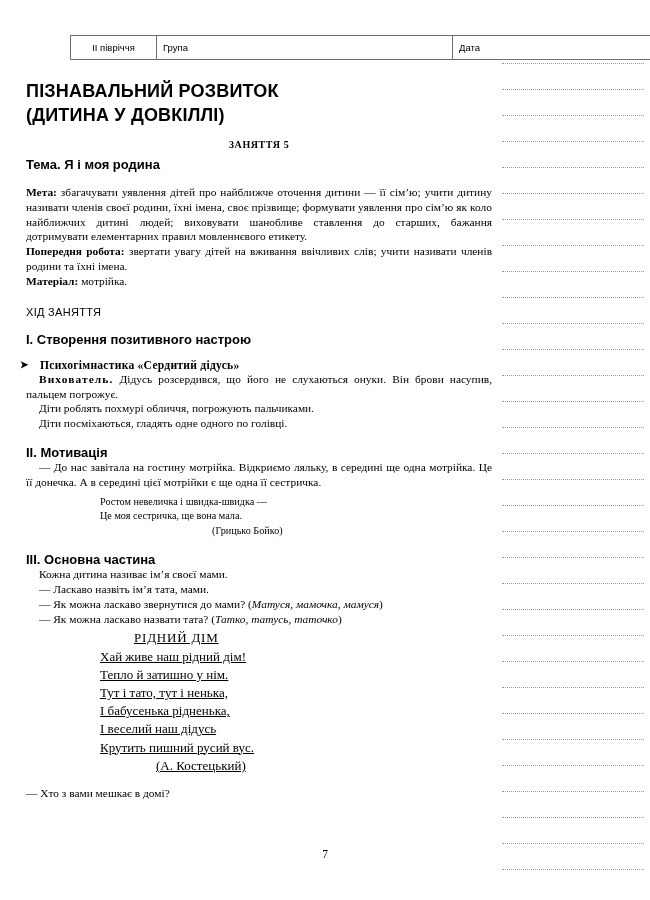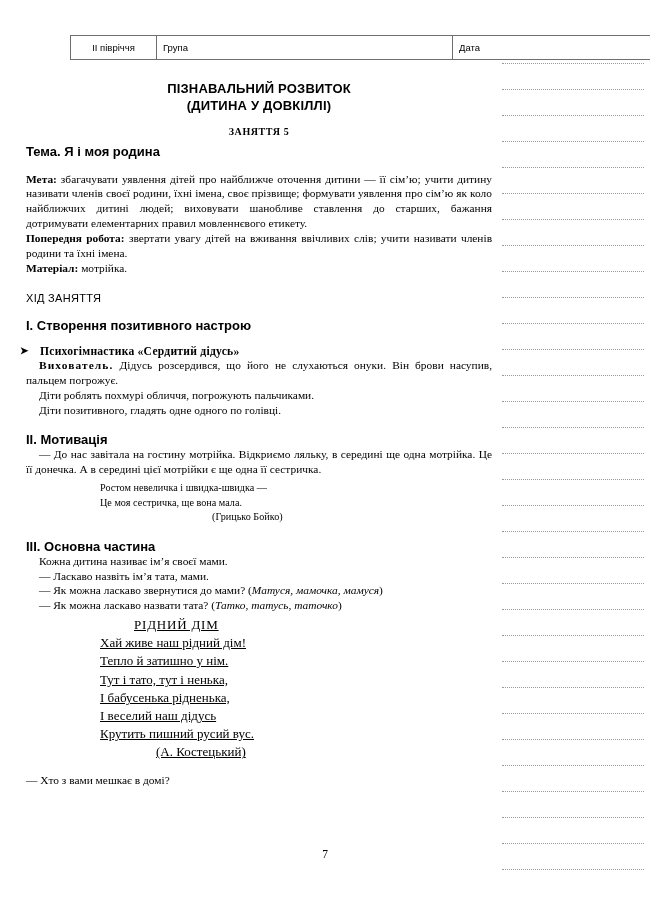--- a/index.html
+++ b/index.html
@@ -72,22 +72,21 @@
   .content {
     position: absolute;
     left: 26px;
     top: 80px;
     width: 466px;
   }
 
   .title-main {
     font-family: "Liberation Sans", "DejaVu Sans", sans-serif;
     font-weight: bold;
-    font-size: 13px;
-    text-align: center;
+    font-size: 18px;
     line-height: 1.33;
     letter-spacing: 0.2px;
     margin: 0;
   }
   .title-lesson {
     font-family: "Liberation Serif", "DejaVu Serif", serif;
     font-weight: bold;
     font-size: 10px;
     text-align: center;
     letter-spacing: 0.6px;
@@ -265,21 +264,21 @@
 
   <p class="section-plain">ХІД ЗАНЯТТЯ</p>
 
   <p class="section-head">I. Створення позитивного настрою</p>
 
   <p class="bullet-row"><span class="bullet-mark">➤</span><span>Психогімнастика «Сердитий дідусь»</span></p>
 
   <p class="body-par indent-par"><span class="spaced-lead">Вихователь.</span><span> Дідусь розсердився, що його не слухаються онуки. Він брови насупив, пальцем погрожує.</span></p>
 
   <p class="body-par indent-par">Діти роблять похмурі обличчя, погрожують пальчиками.</p>
-  <p class="body-par indent-par">Діти позитивного, гладять одне одного по голівці.</p>
+  <p class="body-par indent-par">Діти посміхаються, гладять одне одного по голівці.</p>
 
   <p class="section-head">II. Мотивація</p>
   <p class="body-par indent-par">— До нас завітала на гостину мотрійка. Відкриємо ляльку, в середині ще одна мотрійка. Це її донечка. А в середині цієї мотрійки є ще одна її сестричка.</p>
 
   <div class="verse">
     <div class="verse-line">Ростом невеличка і швидка-швидка —</div>
     <div class="verse-line">Це моя сестричка, ще вона мала.</div>
     <div class="verse-line attrib-right">(Грицько Бойко)</div>
   </div>
 

